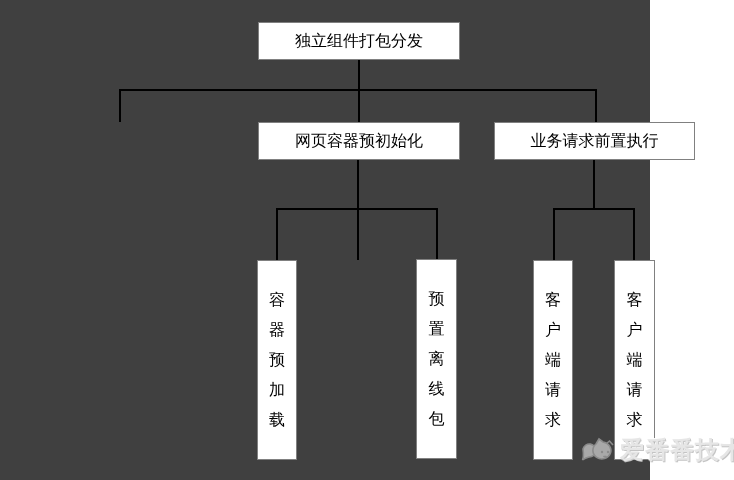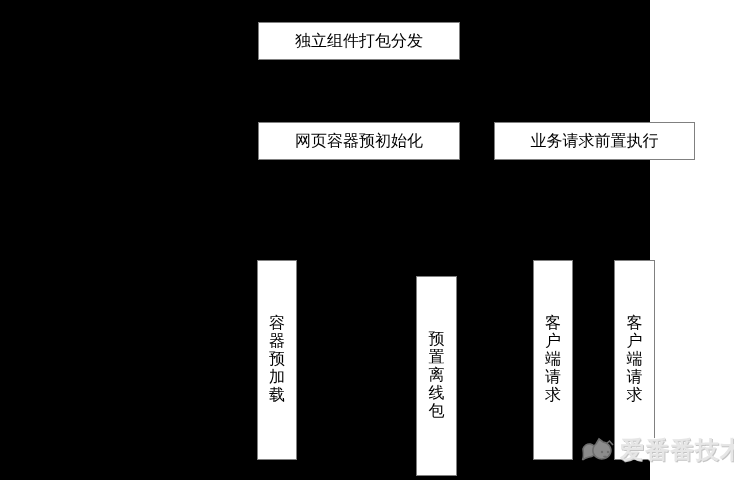--- a/index.html
+++ b/index.html
@@ -1,41 +1,41 @@
 <!DOCTYPE html>
 <html><head>
 <meta charset="utf-8">
 <style>
   * { margin: 0; padding: 0; box-sizing: border-box; }
   html, body { width: 734px; height: 480px; background: #ffffff; overflow: hidden; }
   #canvas {
     position: relative;
     width: 650px; height: 480px;
-    background: #000000;
-    font-family: Liberation Mono, monospace;
+    background: #404040;
+    font-family: Liberation Serif, serif;
     color: #000000;
   }
   .node {
     position: absolute;
     border: 1.5px solid #808080;
     background: #ffffff;
     display: flex;
     align-items: center;
     justify-content: center;
     font-size: 16px;
     color: #000000;
     z-index: 2;
   }
   .node.hbox { height: 38px; }
   .node.vbox { width: 41px; height: 200px; }
   .vlabel {
     display: inline-block;
     width: 16px;
     word-break: break-all;
-    line-height: 18px;
+    line-height: 30px;
     text-align: center;
     font-size: 16px;
   }
   .line {
     position: absolute;
     background: #000000;
     z-index: 1;
   }
   #watermark {
     position: absolute;
@@ -86,21 +86,21 @@
 
   <div class="node hbox" style="left:258px; top:122px; width:202px;">
     <span>网页容器预初始化</span>
   </div>
 
   <div class="node vbox" style="left:257px; top:260px; width:40px;">
     <span class="vlabel">容器预加载</span>
   </div>
 
 
-  <div class="node vbox" style="left:416px; top:276px;justify-content:center;">
+  <div class="node vbox" style="left:416px; top:259px;justify-content:center;">
     <span class="vlabel">预置离线包</span>
   </div>
 
   <div class="node vbox" style="left:533px; top:260px; width:40px;">
     <span class="vlabel">客户端请求</span>
   </div>
 
   <div class="node vbox" style="left:614px; top:260px;">
     <span class="vlabel">客户端请求</span>
   </div>

